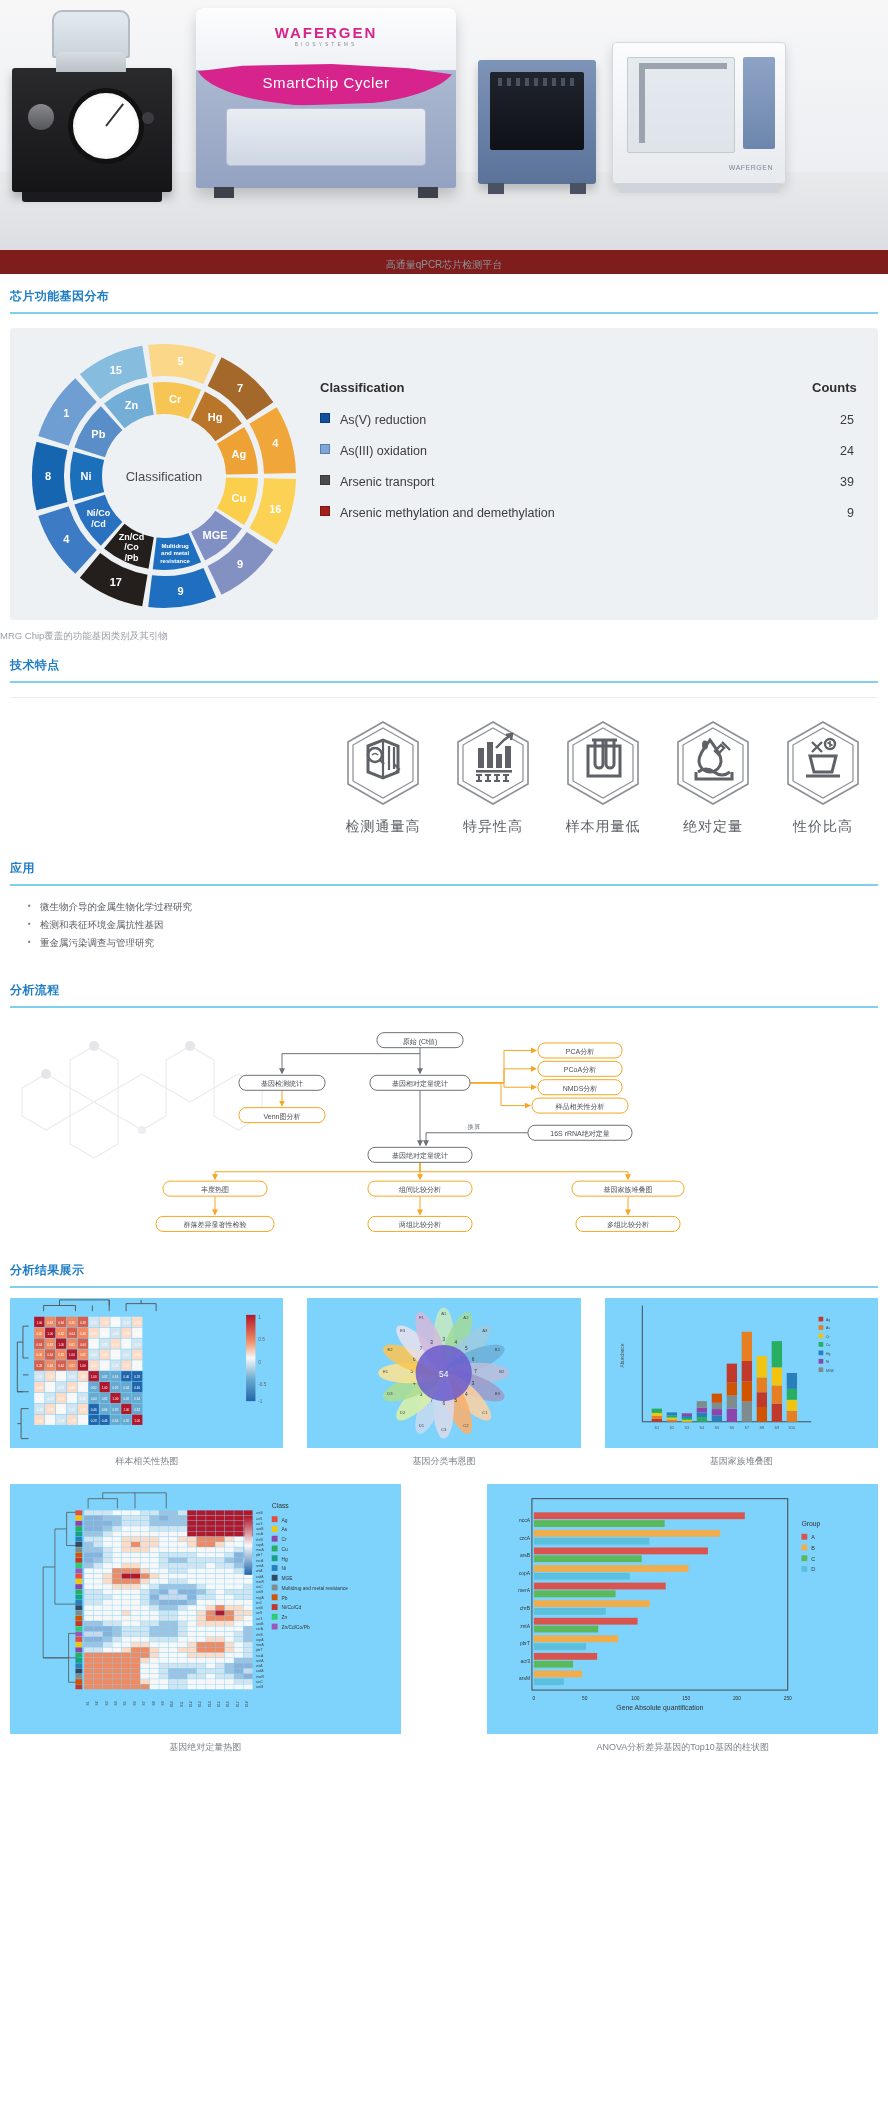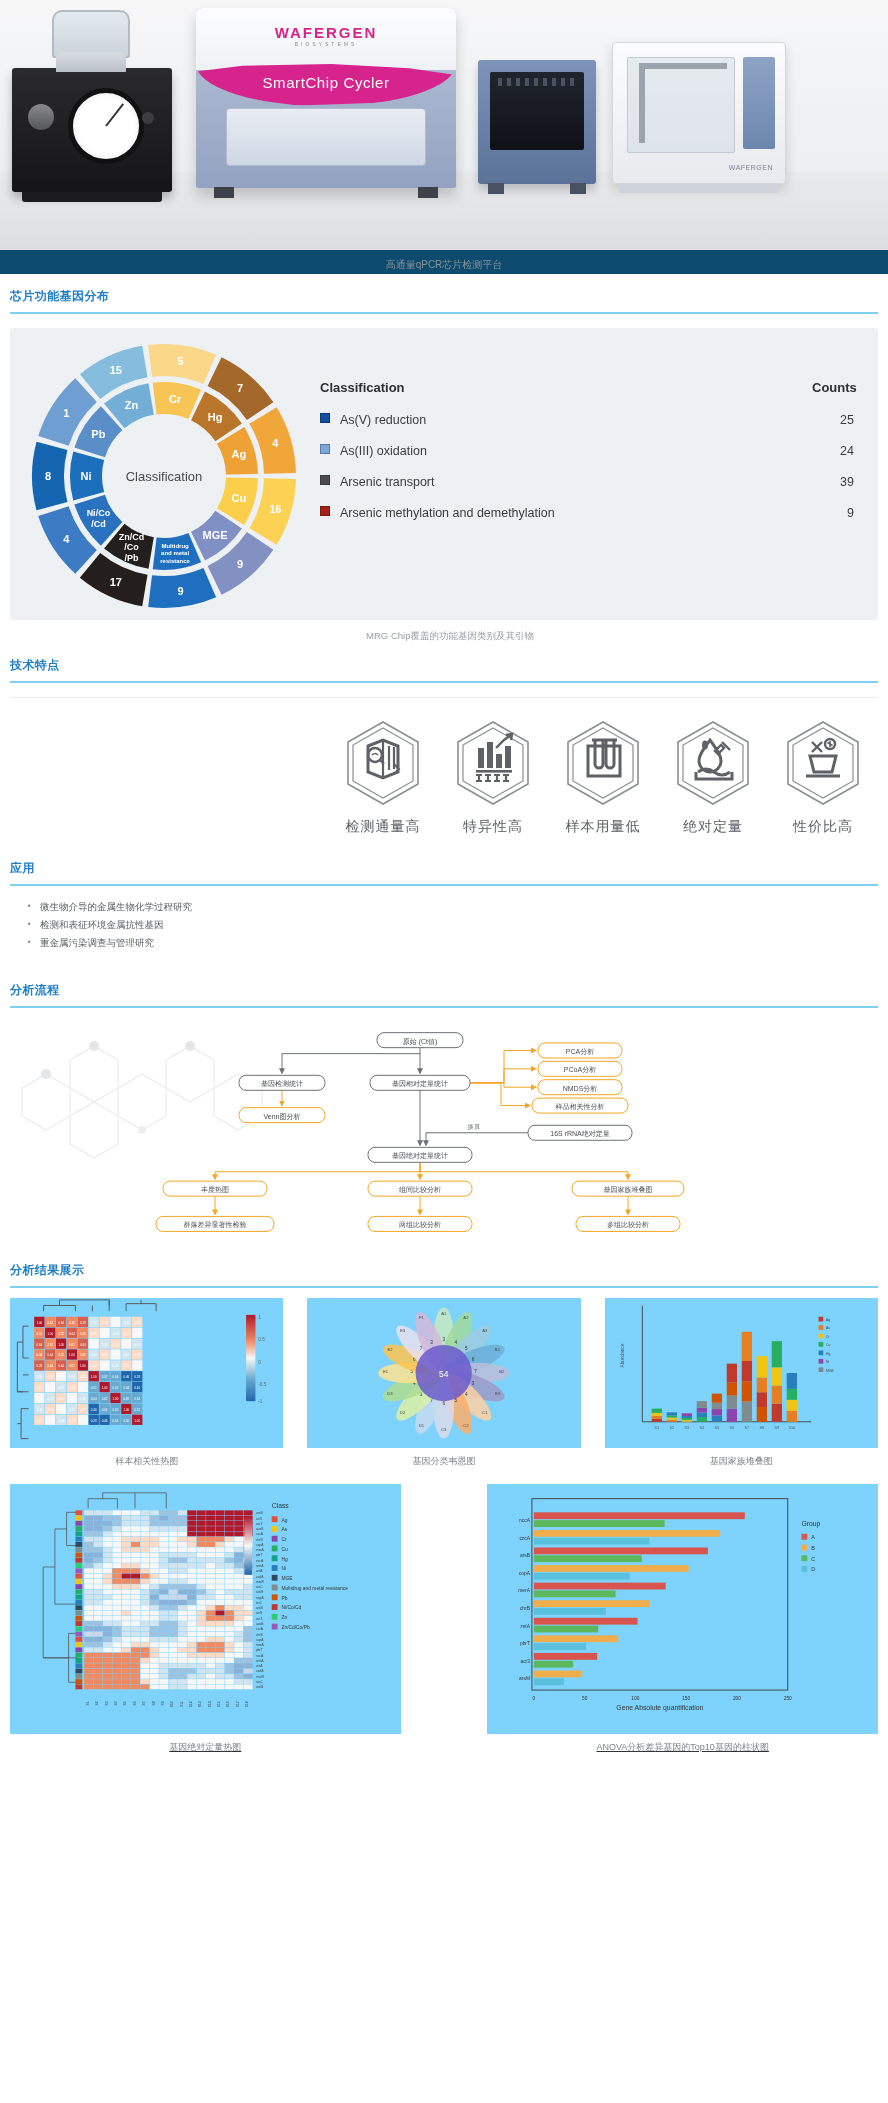--- a/index.html
+++ b/index.html
@@ -93,21 +93,21 @@
   .inst4 .arm { position:absolute; left:26px; top:20px; width:6px; bottom:40px; background:#9aa3ae;}
   .inst4 .arm2 { position:absolute; left:26px; top:20px; right:58px; height:6px; background:#9aa3ae;}
   .inst4 .blue { position:absolute; right:10px; top:14px; width:32px; bottom:34px;
            background:linear-gradient(#8ea4c6,#6d86ad); border-radius:2px;}
   .inst4 .logo { position:absolute; right:12px; bottom:12px; font-size:7px; color:#7d8795; letter-spacing:.5px;}
   .inst4 .base { position:absolute; left:6px; right:6px; bottom:-10px; height:10px;
            background:#cfd4da; border-radius:0 0 3px 3px;}
 
   .hero-caption {
     text-align:center; font-size:10px; color:#8d9299;
-    padding:8px 0 2px; background:#0c4a6e;
+    padding:8px 0 2px; background:#7f1d1d;
   }
 
   
   .sec-head { padding: 14px 10px 0; }
   .sec-head h2 {
     margin:0 0 7px; font-size:12px; font-weight:700; color:#1f7ec4; letter-spacing:.4px;
   }
   .sec-rule { height:2px; background:#7fd0ef; width:100%; }
 
   
@@ -121,21 +121,21 @@
     position:absolute; left:0; right:0; top:50%; transform:translateY(-50%);
     text-align:center; font-size:13px; color:#4a4a4a; pointer-events:none;
   }
   .legend { position:absolute; left:310px; top:52px; right:24px; }
   .legend-head { display:flex; align-items:baseline; font-weight:700; font-size:13px; color:#2f2f2f; margin-bottom:18px;}
   .legend-head .lh-title { flex:1; }
   .legend-row { display:flex; align-items:flex-start; font-size:12.5px; color:#3c3c3c; margin-bottom:17px;}
   .legend-row .sw { width:10px; height:10px; margin-right:10px; border:1px solid rgba(0,0,0,.25); flex:0 0 auto;}
   .legend-row .lbl { flex:1; }
   .legend-row .cnt, .legend-head .cnt-h { width:42px; text-align:right; }
-  .panel-caption { text-align:center; font-size:9.5px; color:#9a9ea5; padding:10px 0 0;margin-left:12px; }
+  .panel-caption { text-align:left; font-size:9.5px; color:#9a9ea5; padding:10px 0 0; }
 
   
   .feature-box { margin:14px 10px 0; border-top:1px solid #e9ecef; padding:22px 0 10px; }
   .features { display:flex; justify-content:flex-end; align-items:flex-start; }
   .feature { width:110px; text-align:center; }
   .hexwrap { width:78px; height:86px; margin:0 auto 12px; position:relative; }
   .feature-label { font-size:14px; color:#5d6066; letter-spacing:1px; }
 
   
   .apps { padding:12px 10px 16px; }
@@ -940,21 +940,21 @@
                 <rect x="222" y="74" width="5" height="5" fill="#7f8c8d"></rect>
                 <text x="230" y="78.6" font-size="3.6" fill="#444">MGE</text>
               </g>
             <text x="14" y="74" font-size="5" fill="#555" transform="rotate(-90 14 74)">Abundance</text>
           </svg>
         </div>
         <div class="res-caption">基因家族堆叠图</div>
       </div>
     </div>
 
-    <div class="res-row" style="margin-top:16px;text-decoration:underline;">
+    <div class="res-row" style="margin-top:16px;">
       <div class="res-cell wide">
         <div class="res-img tall">
           <svg viewBox="0 0 400 250" width="100%" height="100%">
             <g id="dendro" stroke="#555" stroke-width=".8" fill="none">
                 <path d="M70 26 L58 26 L58 60 L70 60 M58 43 L46 43 L46 120 L70 120 M46 82 L34 82 L34 175 L70 175"></path>
                 <path d="M70 150 L60 150 L60 200 L70 200 M60 175 L34 175"></path>
                 <path d="M80 22 L80 12 L110 12 L110 22 M95 12 L95 6 L160 6 L160 22 M128 6 L128 22"></path>
               </g>
             <g id="hm-cells">
                 <rect x="76" y="24" width="9.2" height="5" fill="#d1e5f0"></rect>

